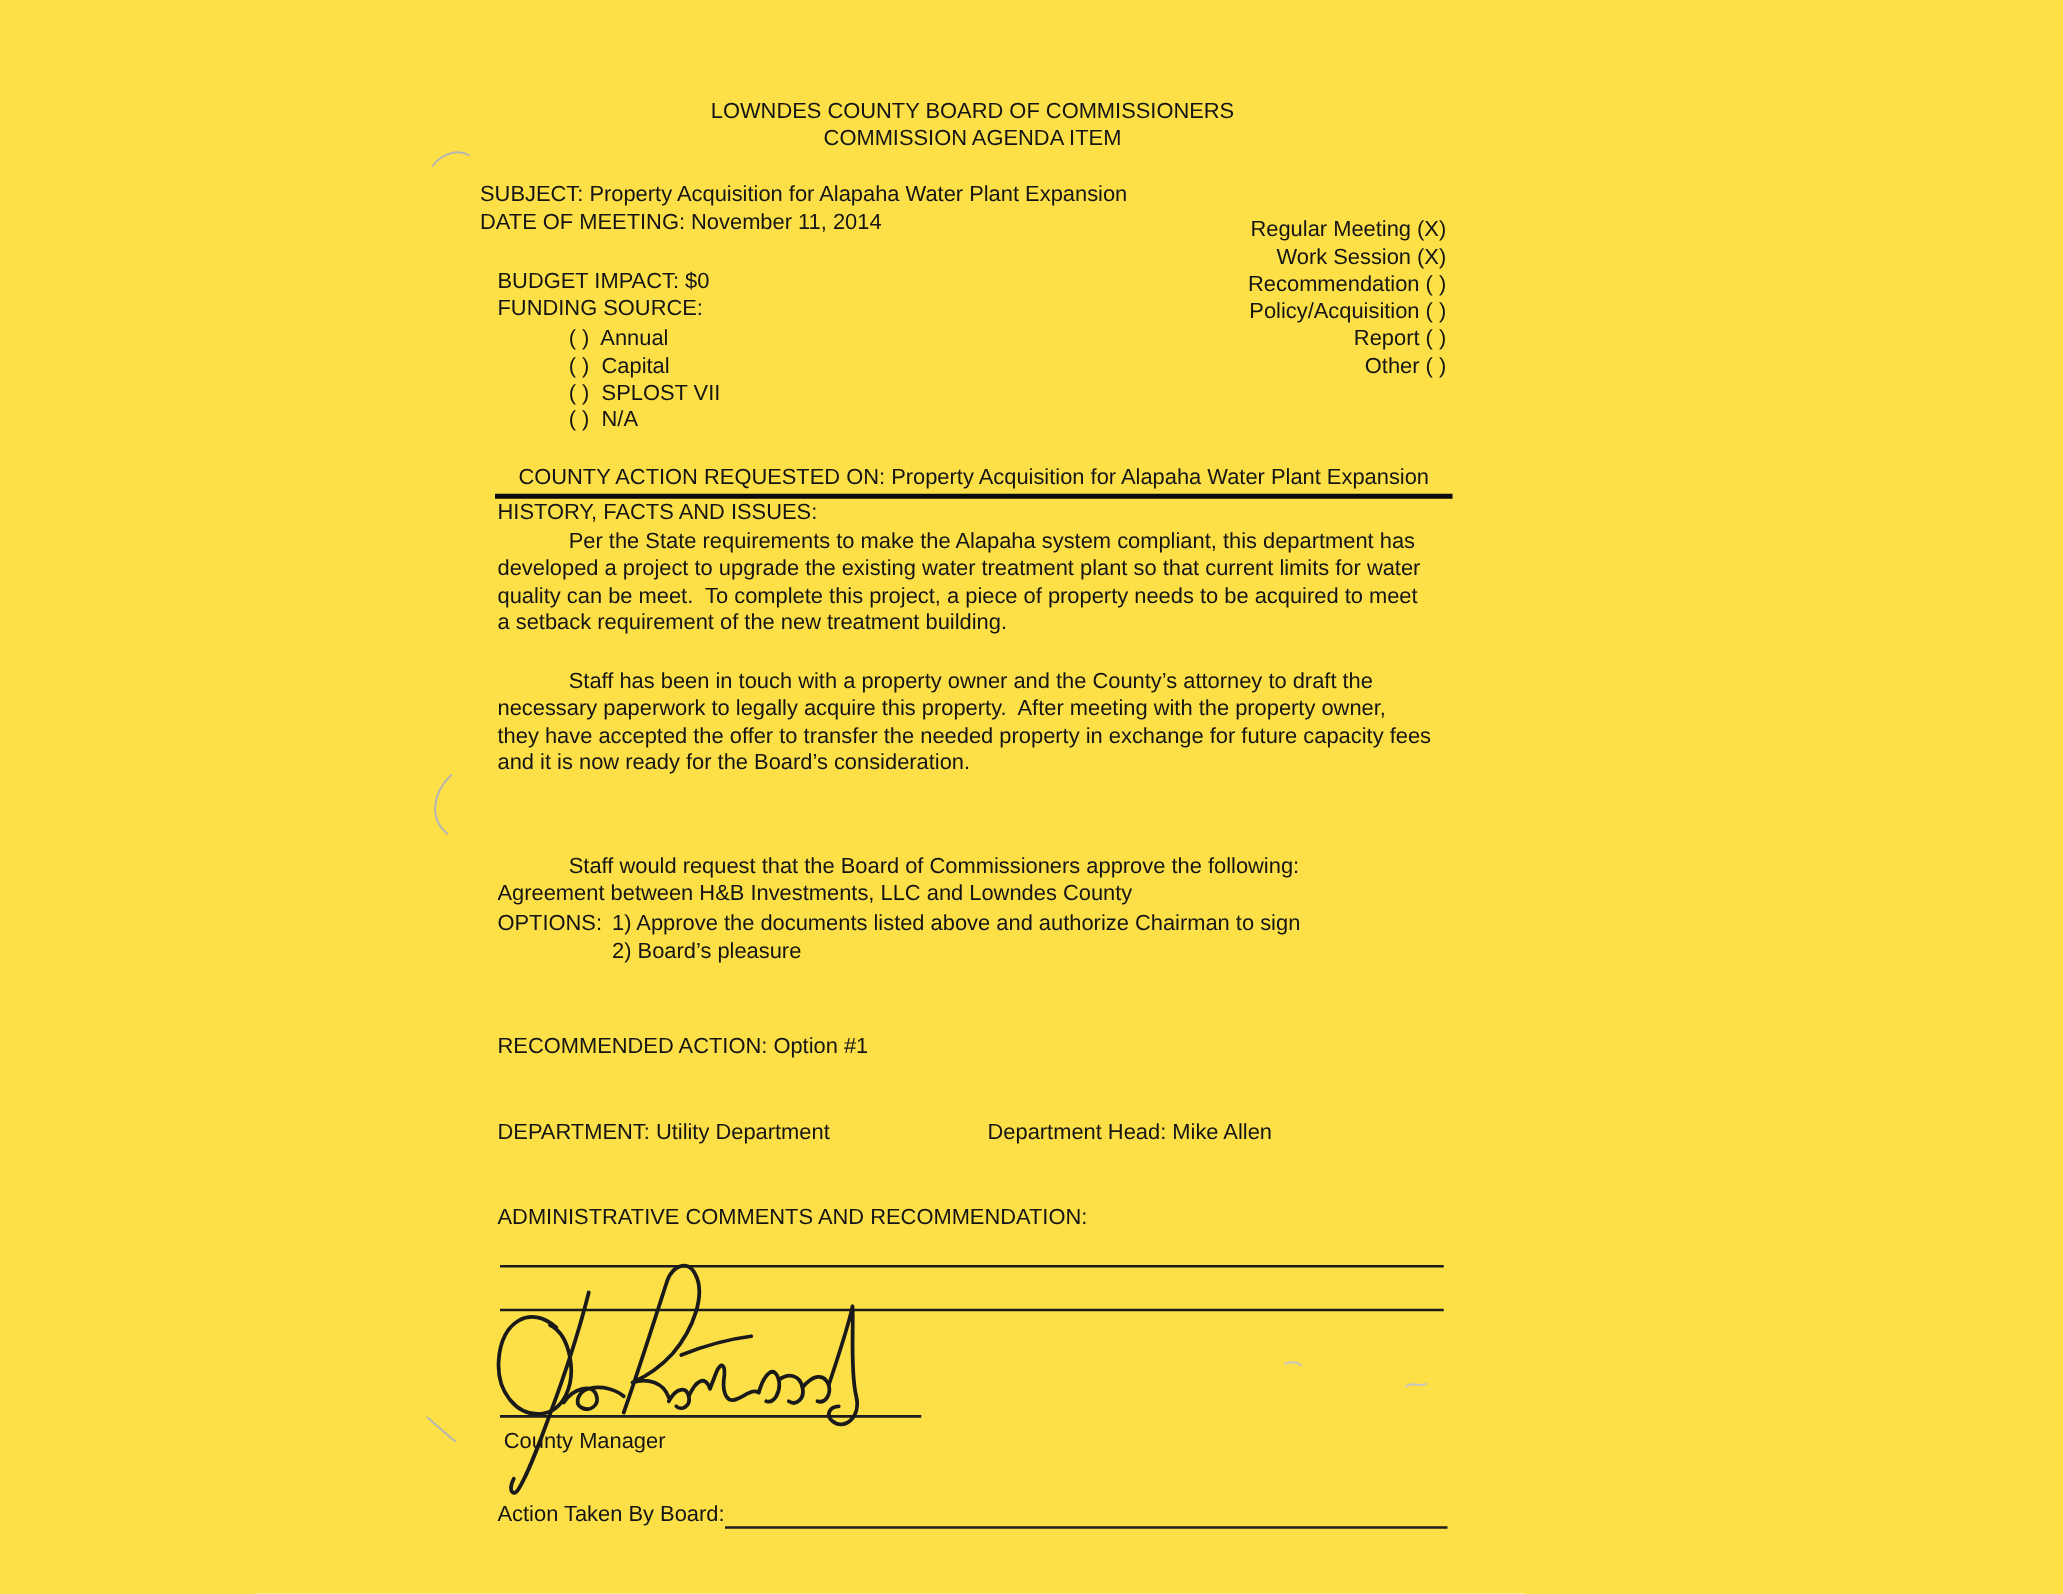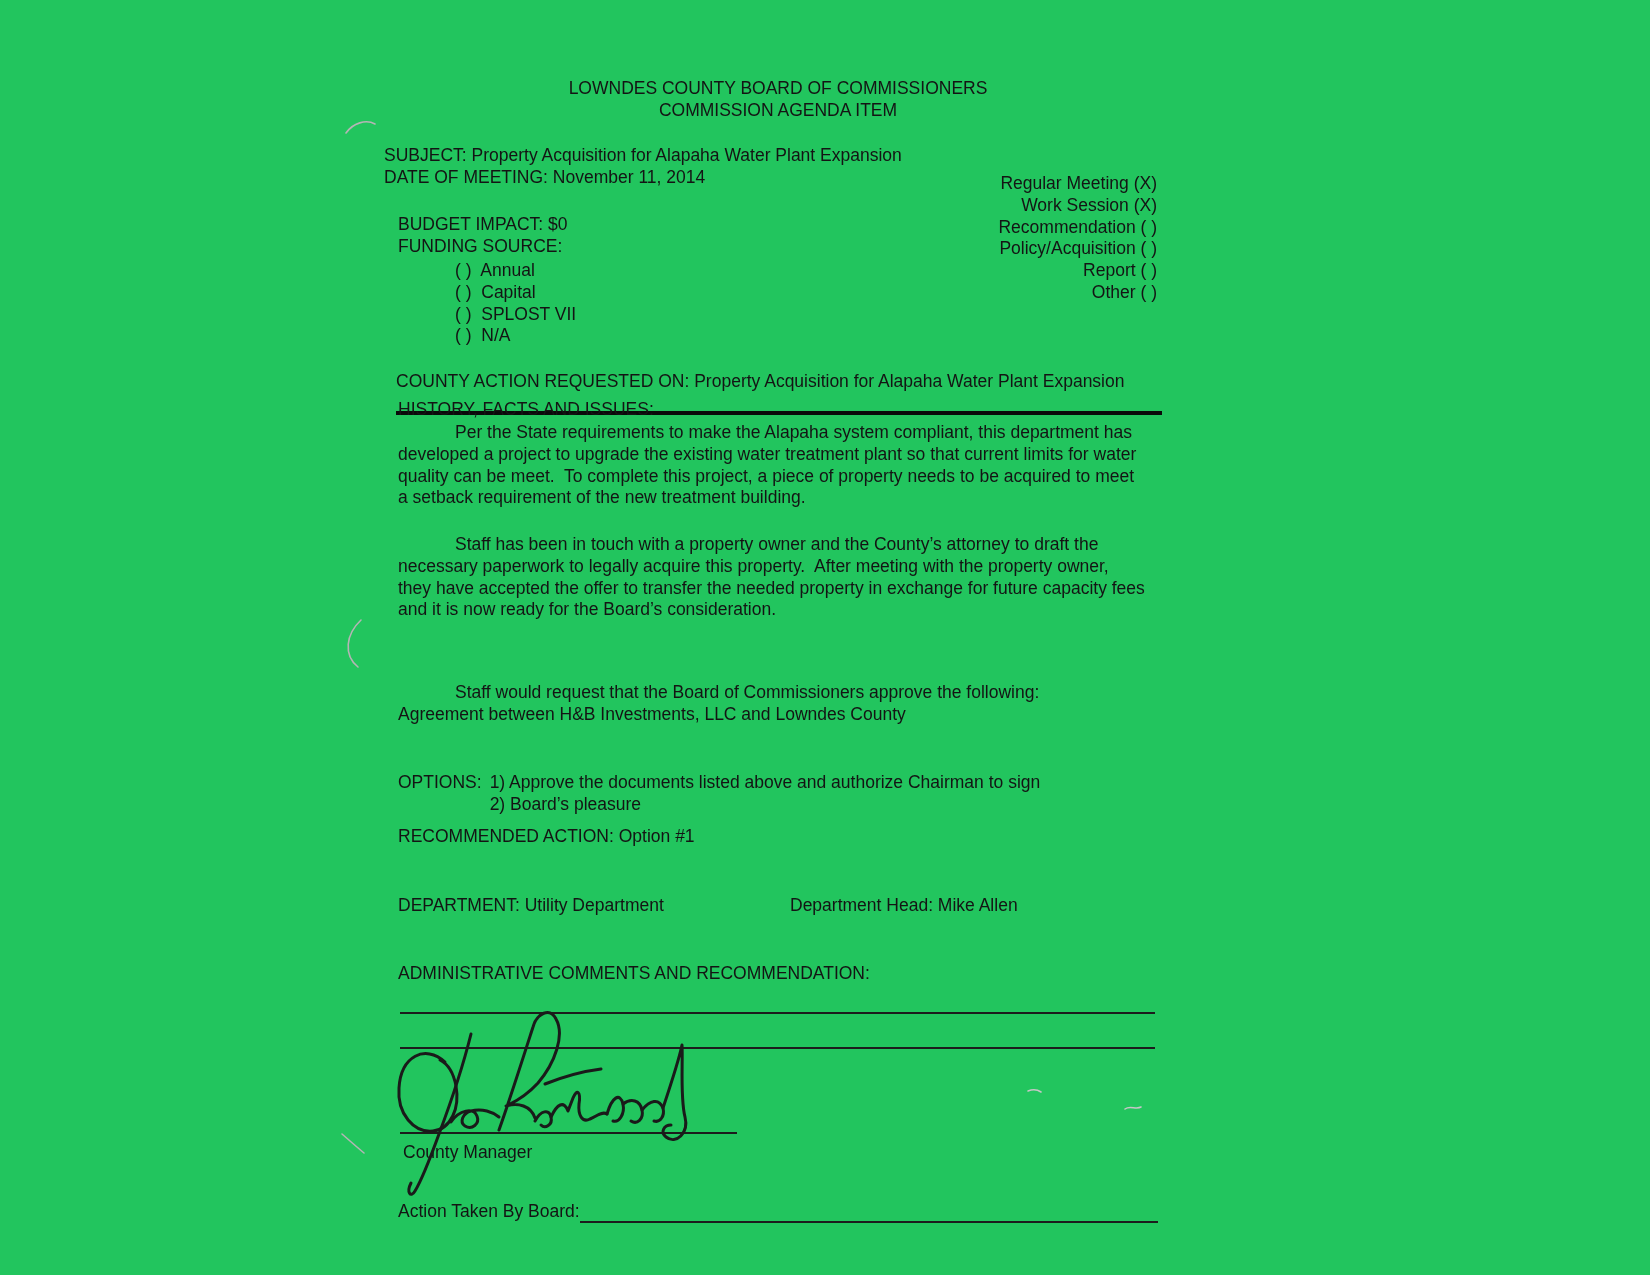--- a/index.html
+++ b/index.html
@@ -1,33 +1,34 @@
 <!DOCTYPE html>
 <html><head>
 <meta charset="utf-8">
 <style>
   html,body{margin:0;padding:0;background:#ffffff;}
   .page{
     position:relative;
     width:1650px;height:1275px;
-    background:#22c55e;
+    background:#fde047;
     font-family:"Liberation Sans","DejaVu Sans",sans-serif;
     font-size:17.5px;
     line-height:21.8px;
     color:#141414;
     overflow:hidden;
   }
   .abs{position:absolute;}
   .line{white-space:pre;}
   .center{text-align:center;}
   .rightcol{text-align:right;margin-top:27px;}
   .indent-first{text-indent:57px;}
   .thick-underline{
     border-bottom:4px solid #0a0a0a;
-    padding-bottom:18px;
+    padding-bottom:2px;
+    text-align:center;
   }
   .rule{
     height:0;
     border-top:2px solid #1c1c1c;
   }
   .options-row{display:flex;align-items:flex-start;}
   .options-label{white-space:pre;margin-right:8px;}
   .action-row{display:flex;align-items:flex-end;}
   .action-label{white-space:pre;}
   .fill-line{
@@ -91,21 +92,21 @@
     <div class="line">necessary paperwork to legally acquire this property.  After meeting with the property owner,</div>
     <div class="line">they have accepted the offer to transfer the needed property in exchange for future capacity fees</div>
     <div class="line">and it is now ready for the Board’s consideration.</div>
   </div>
 
   <div class="abs" style="left:398px;top:646px;width:764px;margin-top:36px;">
     <div class="line indent-first">Staff would request that the Board of Commissioners approve the following:</div>
     <div class="line">Agreement between H&amp;B Investments, LLC and Lowndes County</div>
   </div>
 
-  <div class="abs options-row" style="left:398px;top:772px;width:764px;">
+  <div class="abs options-row" style="left:398px;top:728px;width:764px;">
     <span class="options-label">OPTIONS:</span>
     <div>
       <div class="line">1) Approve the documents listed above and authorize Chairman to sign</div>
       <div class="line">2) Board’s pleasure</div>
     </div>
   </div>
 
   <div class="abs line" style="left:398px;top:826px;">RECOMMENDED ACTION: Option #1</div>
 
   <div class="abs line" style="left:398px;top:963px;">ADMINISTRATIVE COMMENTS AND RECOMMENDATION:</div>

